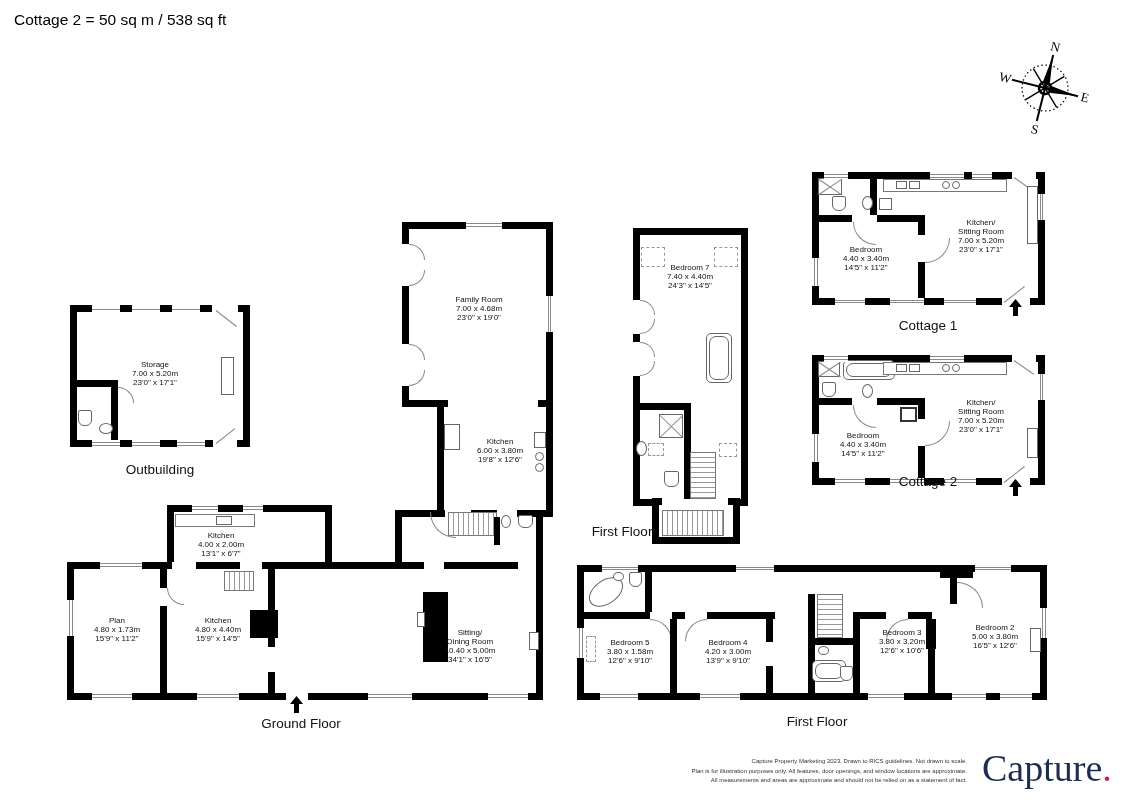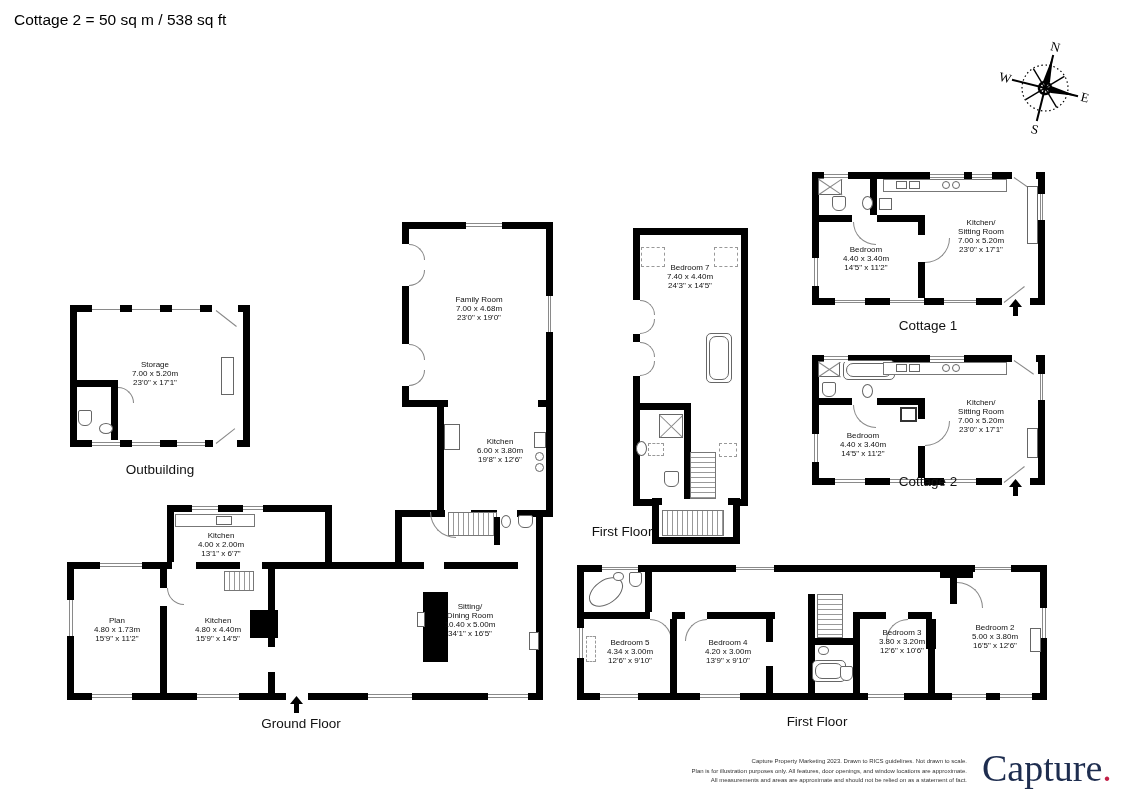--- a/index.html
+++ b/index.html
@@ -142,21 +142,21 @@
 <div class="room-label" style="left:117px;top:616px">
   <div>Plan</div>
   <div>4.80 x 1.73m</div>
   <div>15'9" x 11'2"</div>
 </div>
 <div class="room-label" style="left:218px;top:616px">
   <div>Kitchen</div>
   <div>4.80 x 4.40m</div>
   <div>15'9" x 14'5"</div>
 </div>
-<div class="room-label" style="left:470px;top:602px">
+<div class="room-label" style="left:470px;top:628px">
   <div>Sitting/</div>
   <div>Dining Room</div>
   <div>10.40 x 5.00m</div>
   <div>34'1" x 16'5"</div>
 </div>
 <div class="room-label" style="left:221px;top:531px">
   <div>Kitchen</div>
   <div>4.00 x 2.00m</div>
   <div>13'1" x 6'7"</div>
 </div>
@@ -338,21 +338,21 @@
 <div class="win-h" style="left:1000px;top:693px;width:32px"></div>
 <div class="win-h" style="left:602px;top:565px;width:36px"></div>
 <div class="win-h" style="left:736px;top:565px;width:38px"></div>
 <div class="win-h" style="left:975px;top:565px;width:36px"></div>
 <div class="win-v" style="left:577px;top:628px;height:30px"></div>
 <div class="win-v" style="left:1040px;top:608px;height:30px"></div>
 <div class="dashed" style="left:586px;top:636px;width:10px;height:26px"></div>
 <div class="fix" style="left:1030px;top:628px;width:11px;height:24px"></div>
 <div class="room-label" style="left:630px;top:638px">
   <div>Bedroom 5</div>
-  <div>4.34 x 3.00m</div>
+  <div>3.80 x 1.58m</div>
   <div>12'6" x 9'10"</div>
 </div>
 <div class="room-label" style="left:728px;top:638px">
   <div>Bedroom 4</div>
   <div>4.20 x 3.00m</div>
   <div>13'9" x 9'10"</div>
 </div>
 <div class="room-label" style="left:902px;top:628px">
   <div>Bedroom 3</div>
   <div>3.80 x 3.20m</div>

